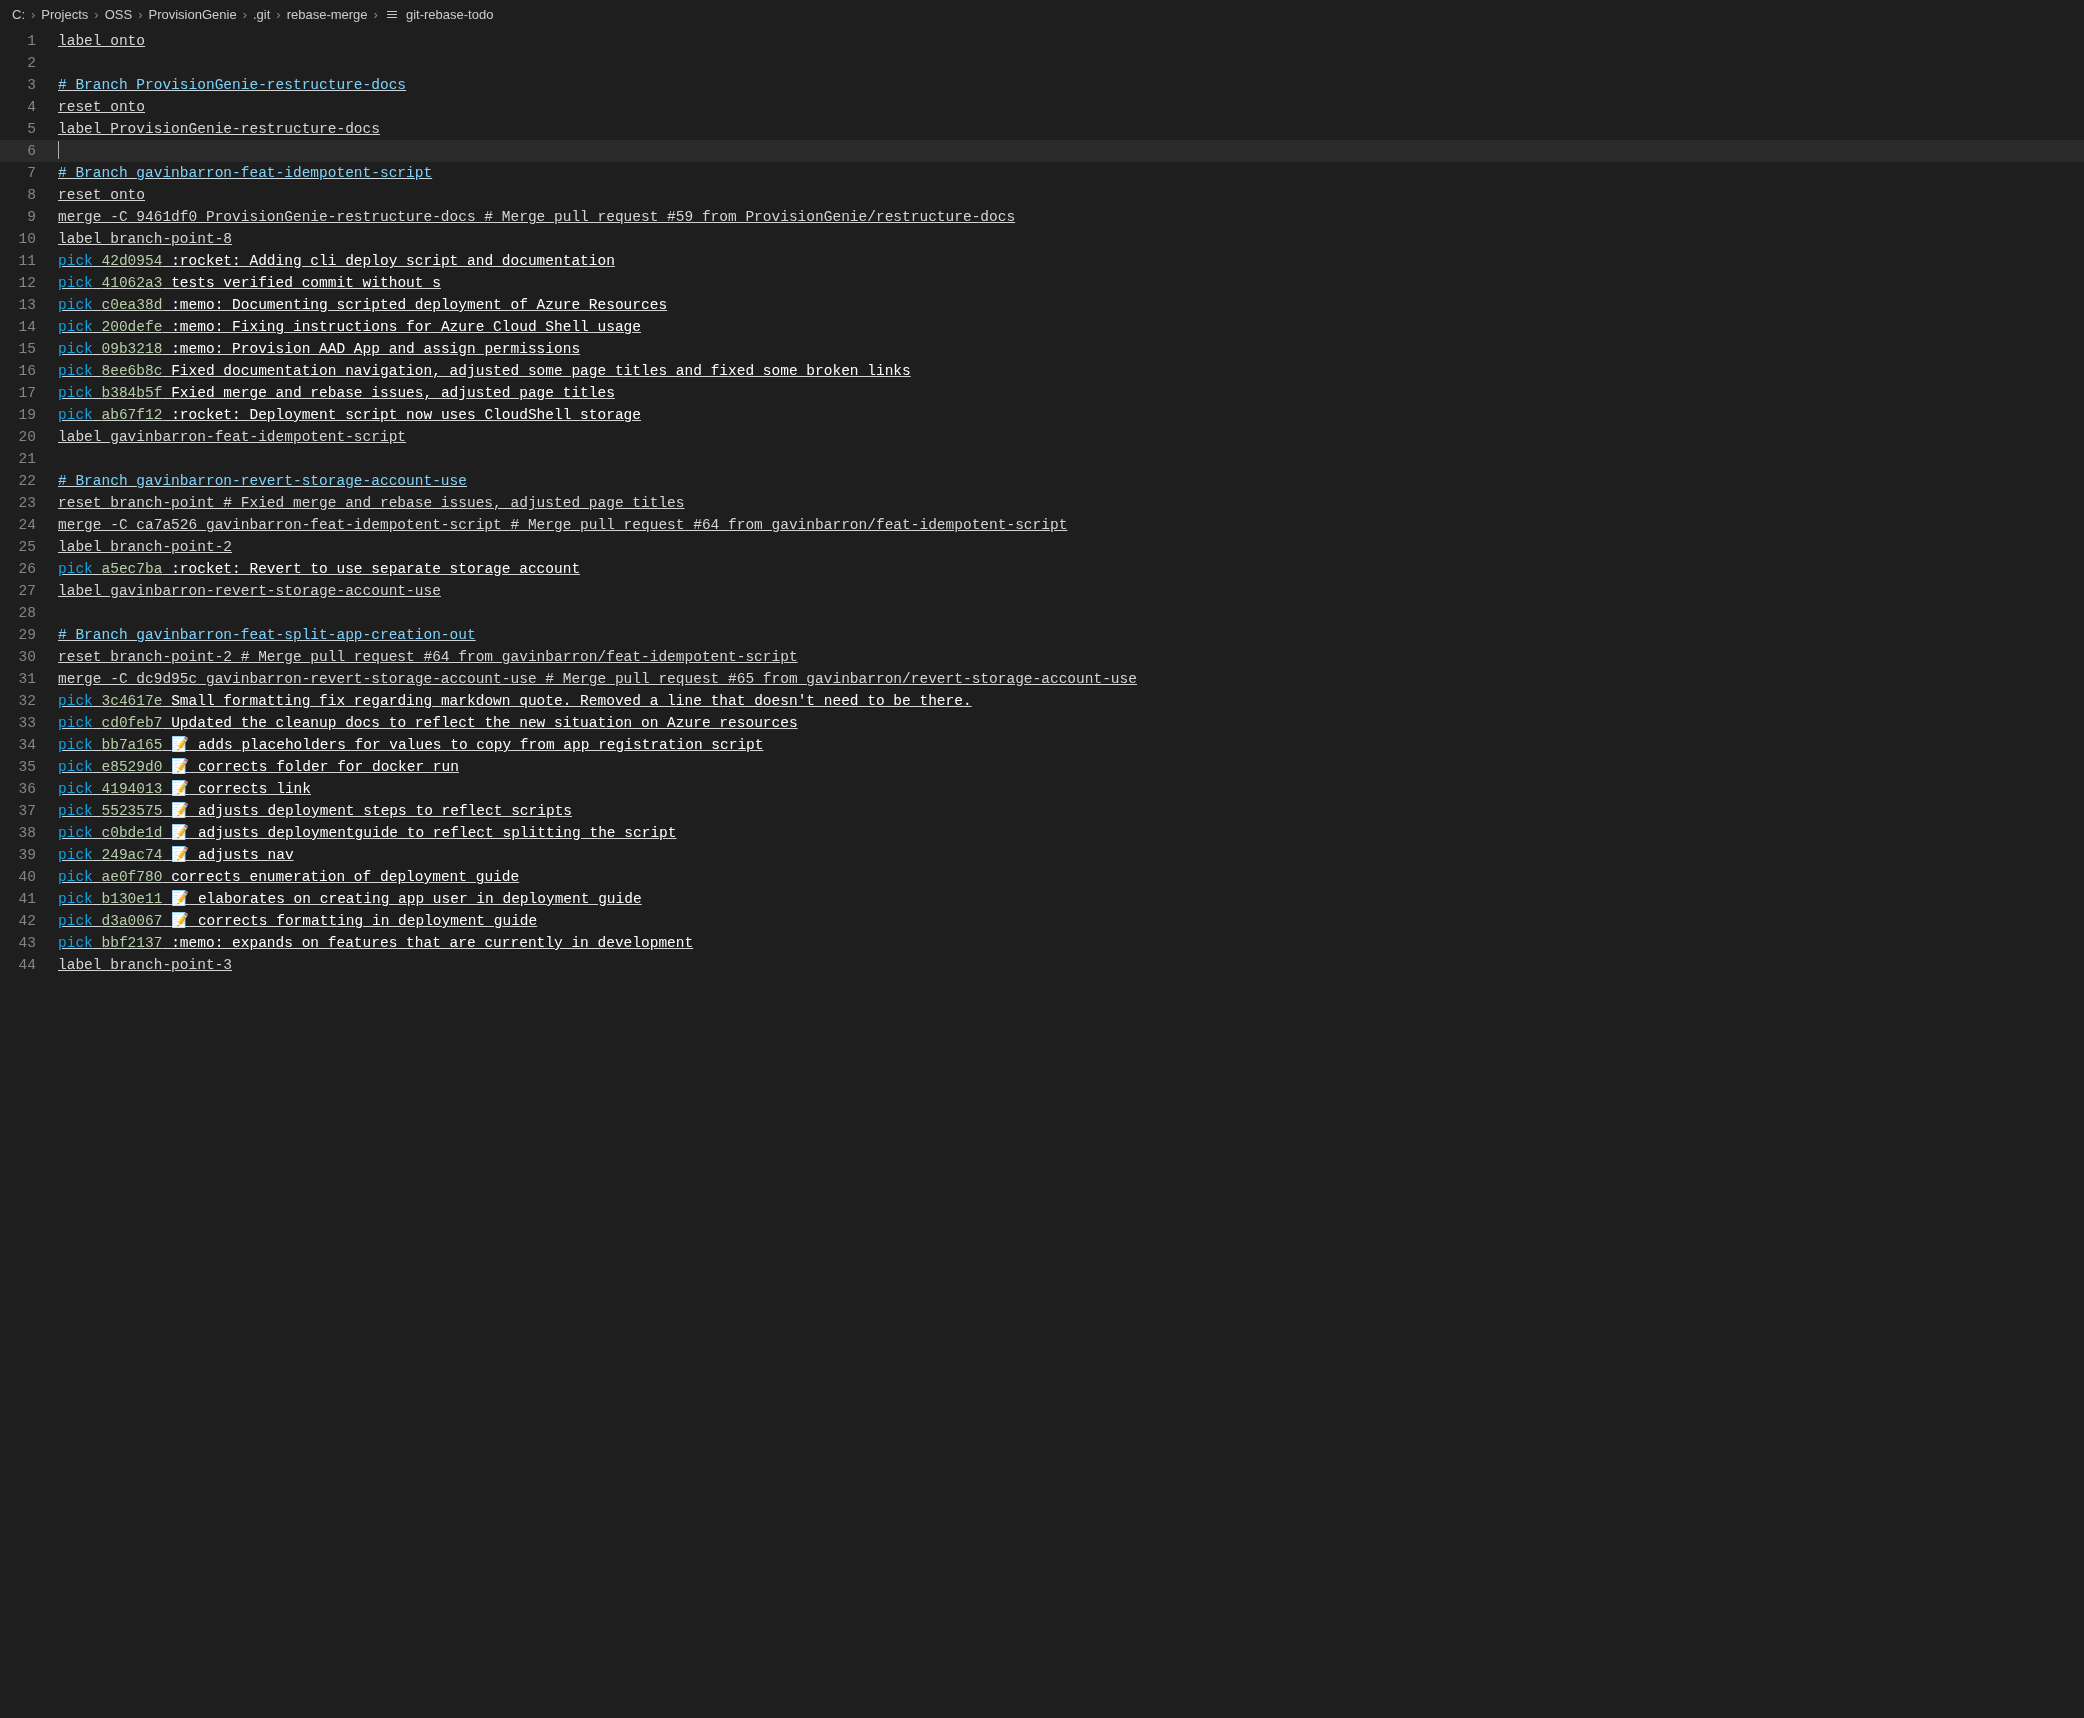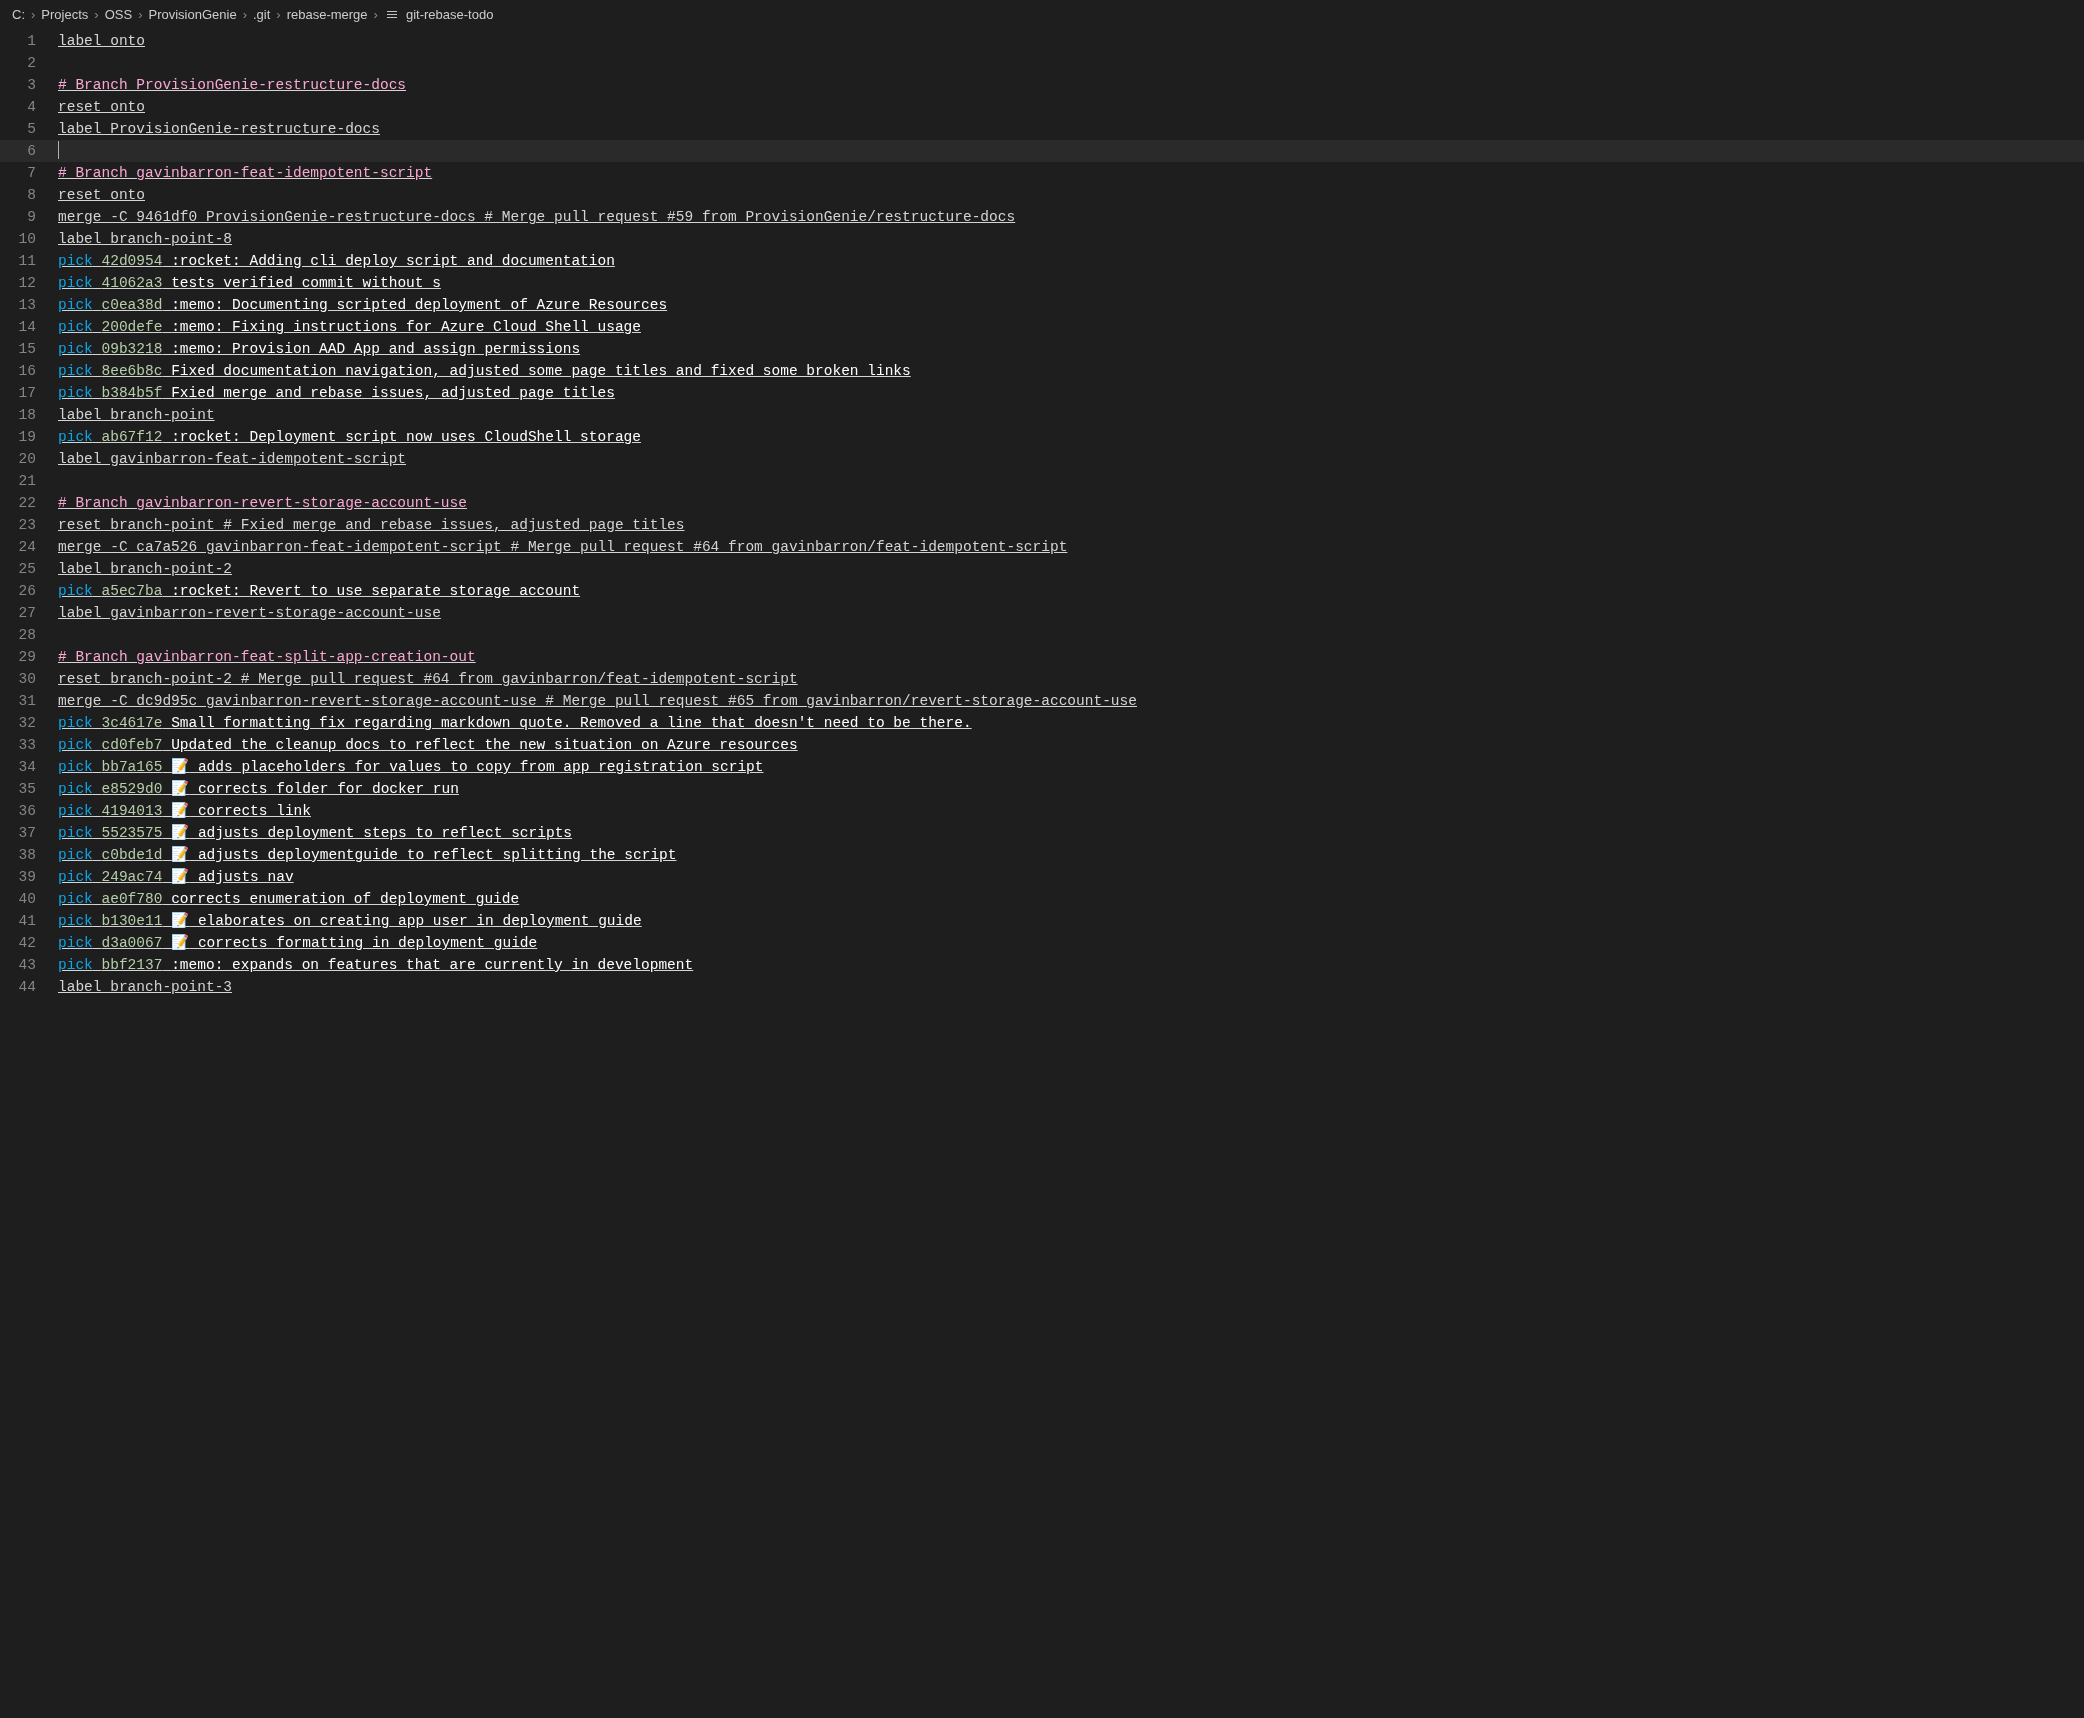--- a/index.html
+++ b/index.html
@@ -46,21 +46,21 @@
       color: #858585;
       user-select: none;
       flex-shrink: 0;
     }
     .code {
       flex: 1;
       white-space: pre;
       padding-left: 4px;
       text-decoration: underline;
     }
-    .tok-comment { color: #f9a8d4; }
+    .tok-comment { color: #7dd3fc; }
     .tok-command { color: #0ea5e9; }
     .tok-hash    { color: #b5cea8; }
     .tok-text    { color: #ffffff; }
     .tok-plain   { color: #d4d4d4; }
     .cursor {
       display: inline-block;
       width: 1px;
       height: 18px;
       background: #aeafad;
       vertical-align: text-bottom;
@@ -106,21 +106,20 @@
     <div class="line"><div class="gutter">8</div><div class="code"><span class="tok-plain">reset onto</span></div></div>
     <div class="line"><div class="gutter">9</div><div class="code"><span class="tok-plain">merge -C 9461df0 ProvisionGenie-restructure-docs # Merge pull request #59 from ProvisionGenie/restructure-docs</span></div></div>
     <div class="line"><div class="gutter">10</div><div class="code"><span class="tok-plain">label branch-point-8</span></div></div>
     <div class="line"><div class="gutter">11</div><div class="code"><span class="tok-command">pick</span><span class="tok-plain"> </span><span class="tok-hash">42d0954</span><span class="tok-plain"> </span><span class="tok-text">:rocket: Adding cli deploy script and documentation</span></div></div>
     <div class="line"><div class="gutter">12</div><div class="code"><span class="tok-command">pick</span><span class="tok-plain"> </span><span class="tok-hash">41062a3</span><span class="tok-plain"> </span><span class="tok-text">tests verified commit without s</span></div></div>
     <div class="line"><div class="gutter">13</div><div class="code"><span class="tok-command">pick</span><span class="tok-plain"> </span><span class="tok-hash">c0ea38d</span><span class="tok-plain"> </span><span class="tok-text">:memo: Documenting scripted deployment of Azure Resources</span></div></div>
     <div class="line"><div class="gutter">14</div><div class="code"><span class="tok-command">pick</span><span class="tok-plain"> </span><span class="tok-hash">200defe</span><span class="tok-plain"> </span><span class="tok-text">:memo: Fixing instructions for Azure Cloud Shell usage</span></div></div>
     <div class="line"><div class="gutter">15</div><div class="code"><span class="tok-command">pick</span><span class="tok-plain"> </span><span class="tok-hash">09b3218</span><span class="tok-plain"> </span><span class="tok-text">:memo: Provision AAD App and assign permissions</span></div></div>
     <div class="line"><div class="gutter">16</div><div class="code"><span class="tok-command">pick</span><span class="tok-plain"> </span><span class="tok-hash">8ee6b8c</span><span class="tok-plain"> </span><span class="tok-text">Fixed documentation navigation, adjusted some page titles and fixed some broken links</span></div></div>
     <div class="line"><div class="gutter">17</div><div class="code"><span class="tok-command">pick</span><span class="tok-plain"> </span><span class="tok-hash">b384b5f</span><span class="tok-plain"> </span><span class="tok-text">Fxied merge and rebase issues, adjusted page titles</span></div></div>
-    <div class="line"><div class="gutter">18</div><div class="code"><span class="tok-plain">label branch-point</span></div></div>
     <div class="line"><div class="gutter">19</div><div class="code"><span class="tok-command">pick</span><span class="tok-plain"> </span><span class="tok-hash">ab67f12</span><span class="tok-plain"> </span><span class="tok-text">:rocket: Deployment script now uses CloudShell storage</span></div></div>
     <div class="line"><div class="gutter">20</div><div class="code"><span class="tok-plain">label gavinbarron-feat-idempotent-script</span></div></div>
     <div class="line"><div class="gutter">21</div><div class="code"></div></div>
     <div class="line"><div class="gutter">22</div><div class="code"><span class="tok-comment"># Branch gavinbarron-revert-storage-account-use</span></div></div>
     <div class="line"><div class="gutter">23</div><div class="code"><span class="tok-plain">reset branch-point # Fxied merge and rebase issues, adjusted page titles</span></div></div>
     <div class="line"><div class="gutter">24</div><div class="code"><span class="tok-plain">merge -C ca7a526 gavinbarron-feat-idempotent-script # Merge pull request #64 from gavinbarron/feat-idempotent-script</span></div></div>
     <div class="line"><div class="gutter">25</div><div class="code"><span class="tok-plain">label branch-point-2</span></div></div>
     <div class="line"><div class="gutter">26</div><div class="code"><span class="tok-command">pick</span><span class="tok-plain"> </span><span class="tok-hash">a5ec7ba</span><span class="tok-plain"> </span><span class="tok-text">:rocket: Revert to use separate storage account</span></div></div>
     <div class="line"><div class="gutter">27</div><div class="code"><span class="tok-plain">label gavinbarron-revert-storage-account-use</span></div></div>
     <div class="line"><div class="gutter">28</div><div class="code"></div></div>

